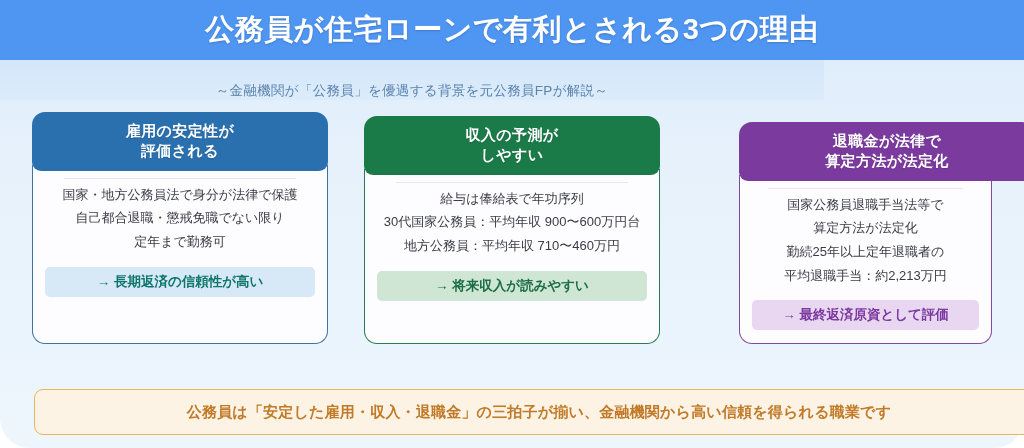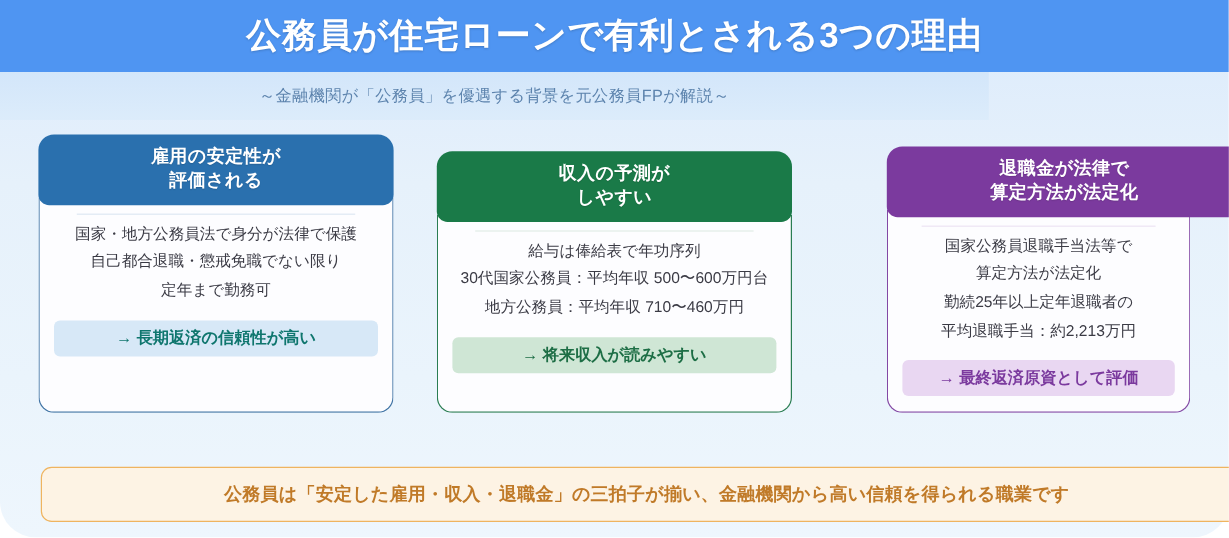--- a/index.html
+++ b/index.html
@@ -31,21 +31,21 @@
     font-weight:bold;
     letter-spacing:0.5px;
     text-shadow:0 1px 2px rgba(0,0,0,0.18);
     white-space:nowrap;
   }
 
   .subtitle-band {
     position:absolute; left:0; top:60px;
     width:824px; height:40px;
     background:linear-gradient(180deg,#d3e6fa 0%,#dcecfb 100%);
-    display:flex; align-items:center; justify-content:center;
+    display:flex; align-items:flex-end; justify-content:center;
   }
   .subtitle-text {
     color:#5c83ad;
     font-size:13.5px;
     letter-spacing:0.3px;
     white-space:nowrap;
   }
 
   
   .cards-row {
@@ -55,21 +55,21 @@
     display:flex;
     justify-content:space-between;
   }
 
   .card {
     position:relative;
     width:296px;
     display:flex;
     flex-direction:column;
   }
-  .card.c2 { margin-top:14px; }
+  .card.c2 { margin-top:4px; }
   .card.c3 { margin-top:10px;padding-left:43px; }
 
   .card-head {
     position:relative;
     z-index:2;
     width:296px;
     border-radius:13px 13px 9px 9px;
     padding:9px 6px 10px;
     text-align:center;
     color:#ffffff;
@@ -188,21 +188,21 @@
     </div>
 
     <div class="card c2">
       <div class="card-head">
         <span class="ln">収入の予測が</span>
         <span class="ln">しやすい</span>
       </div>
       <div class="card-body">
         <div class="divider"></div>
         <div class="fact">給与は俸給表で年功序列</div>
-        <div class="fact">30代国家公務員：平均年収 500〜600万円台</div>
+        <div class="fact">30代国家公務員：平均年収 900〜600万円台</div>
         <div class="fact">地方公務員：平均年収 710〜460万円</div>
         <div class="pill">→ 将来収入が読みやすい</div>
       </div>
     </div>
 
     <div class="card c3">
       <div class="card-head">
         <span class="ln">退職金が法律で</span>
         <span class="ln">算定方法が法定化</span>
       </div>

